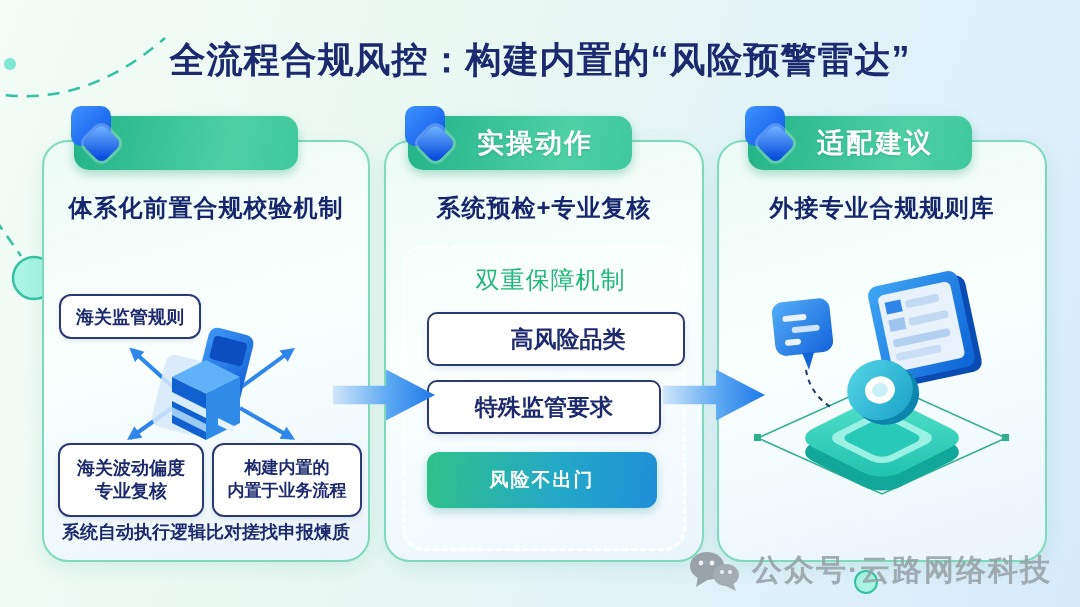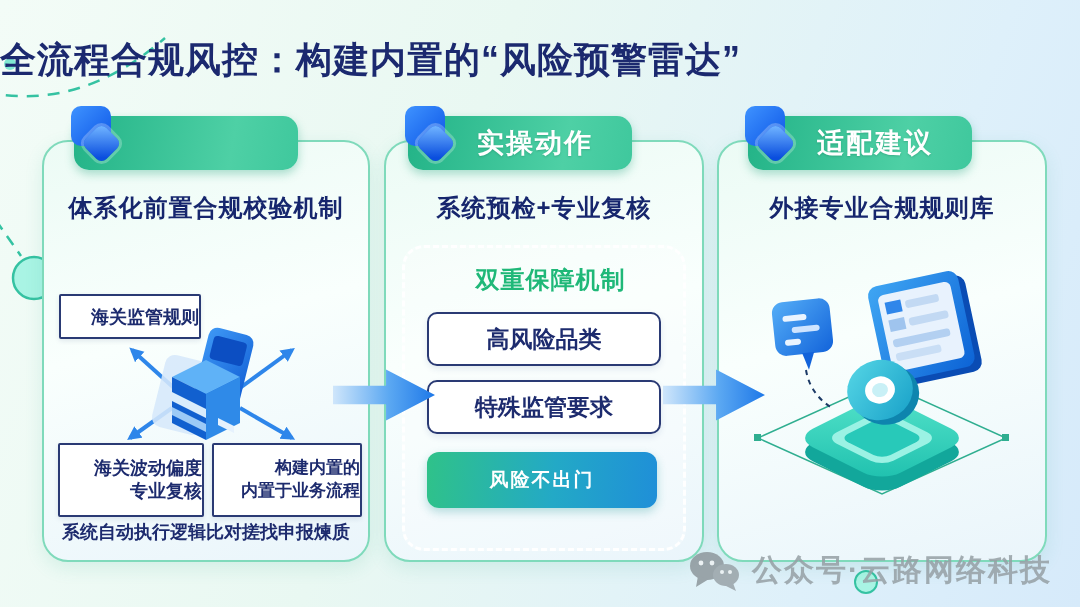--- a/index.html
+++ b/index.html
@@ -3,21 +3,21 @@
 <meta charset="utf-8">
 <style>
   html,body{margin:0;padding:0;}
   body{
     width:1080px;height:607px;position:relative;overflow:hidden;
     font-family:"Liberation Sans","DejaVu Sans",sans-serif;
     background:linear-gradient(110deg,#f3fcf7 0%,#e9f8f2 40%,#def0fa 78%,#d6eafa 100%);
   }
   .deco{position:absolute;left:0;top:0;z-index:0;}
   .title{
-    position:absolute;top:36px;left:0;right:0;z-index:2;
+    position:absolute;top:36px;left:0;right:0;z-index:2;text-align:center;
     font-size:36px;font-weight:bold;color:#1b296f;letter-spacing:1px;
   }
   .card{
     position:absolute;top:140px;height:418px;z-index:1;
     background:linear-gradient(165deg,#ecfbf5 0%,#f9fffd 45%,#eaf5fb 100%);
     border:2px solid #7fdabb;border-radius:26px;
     box-shadow:0 6px 18px rgba(60,180,150,0.14);
   }
   .card1{left:42px;width:324px;}
   .card2{left:384px;width:316px;}
@@ -43,49 +43,49 @@
     position:relative;z-index:1;padding-left:30px;
     color:#fff;font-size:27px;font-weight:bold;letter-spacing:2px;
     text-shadow:0 1px 2px rgba(0,90,60,.25);
   }
   .subtitle{
     position:absolute;top:50px;left:0;right:0;text-align:center;z-index:2;
     font-size:24px;font-weight:bold;color:#16266d;letter-spacing:1px;
   }
   .flow-svg,.illo-svg{position:absolute;left:0;top:0;z-index:1;pointer-events:none;}
   .sbox{
-    position:absolute;z-index:2;background:#fff;border:2px solid #2a3a74;border-radius:2px;
-    display:flex;flex-direction:column;align-items:flex-end;justify-content:center;
+    position:absolute;z-index:2;background:#fff;border:2px solid #2a3a74;border-radius:12px;
+    display:flex;flex-direction:column;align-items:center;justify-content:center;
     font-weight:bold;color:#1d2b6e;box-shadow:0 2px 5px rgba(20,40,100,.10);
   }
   .sbox.tl{left:15px;top:152px;width:138px;height:41px;font-size:18px;}
   .sbox.tr{left:178px;top:152px;width:128px;height:41px;font-size:18px;}
   .sbox.bl{left:14px;top:301px;width:142px;height:70px;font-size:18px;line-height:1.3;}
   .sbox.br{left:168px;top:301px;width:146px;height:70px;font-size:17px;line-height:1.35;}
   .caption{
     position:absolute;top:378px;left:0;right:0;text-align:center;z-index:2;
     font-size:18px;font-weight:600;color:#1d2b6e;
   }
   .panel{
     position:absolute;left:16px;top:103px;width:278px;height:300px;z-index:2;
     border:3px dashed rgba(255,255,255,0.95);border-radius:22px;
     background:rgba(255,255,255,0.28);
   }
   .panel-title{
     position:absolute;top:16px;left:13px;right:0;text-align:center;
-    font-size:24px;font-weight:bold;color:#1fb878;letter-spacing:1px;
+    font-size:24px;font-weight:normal;color:#1fb878;letter-spacing:1px;
   }
   .ibox{
     position:absolute;left:22px;width:230px;height:50px;background:#fff;
     border:2.5px solid #2a3a74;border-radius:10px;
     display:flex;align-items:center;justify-content:center;
     font-size:23px;font-weight:bold;color:#1d2b6e;
     box-shadow:0 3px 6px rgba(30,60,130,.10);
   }
-  .ibox.i1{top:64px;} .ibox.i2{top:132px;}
+  .ibox.i1{top:64px;padding-left:24px;} .ibox.i2{top:132px;}
   .gbutton{
     position:absolute;left:22px;top:204px;width:230px;height:56px;border-radius:12px;
     background:linear-gradient(95deg,#2fc289,#23a9c6 55%,#1f8fd8);
     display:flex;align-items:center;justify-content:center;
     color:#fff;font-size:19px;font-weight:bold;letter-spacing:2px;
     box-shadow:0 4px 10px rgba(30,150,150,.30);
   }
   .flow-arrow{
     position:absolute;top:366px;width:102px;height:58px;z-index:2;
     background:linear-gradient(90deg,#cfe6fb,#5ba8f2 55%,#1e78e8);

